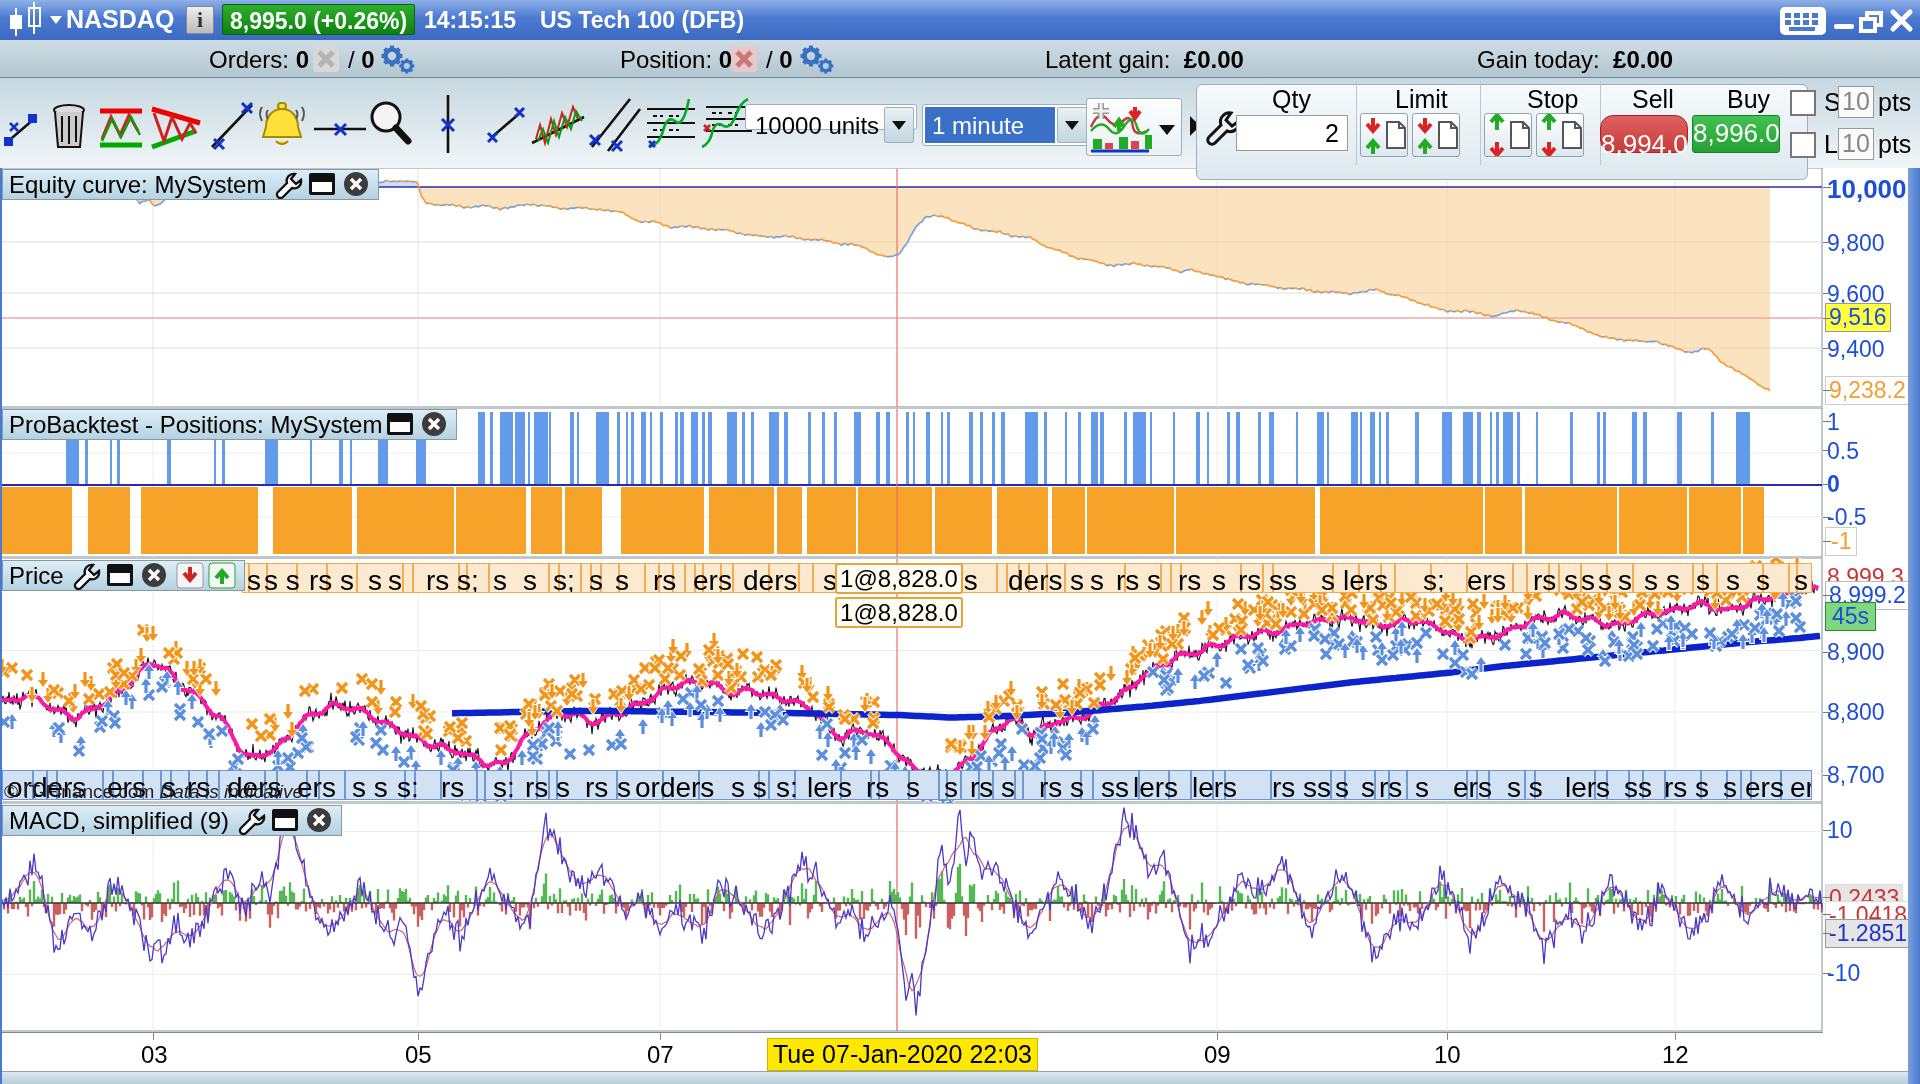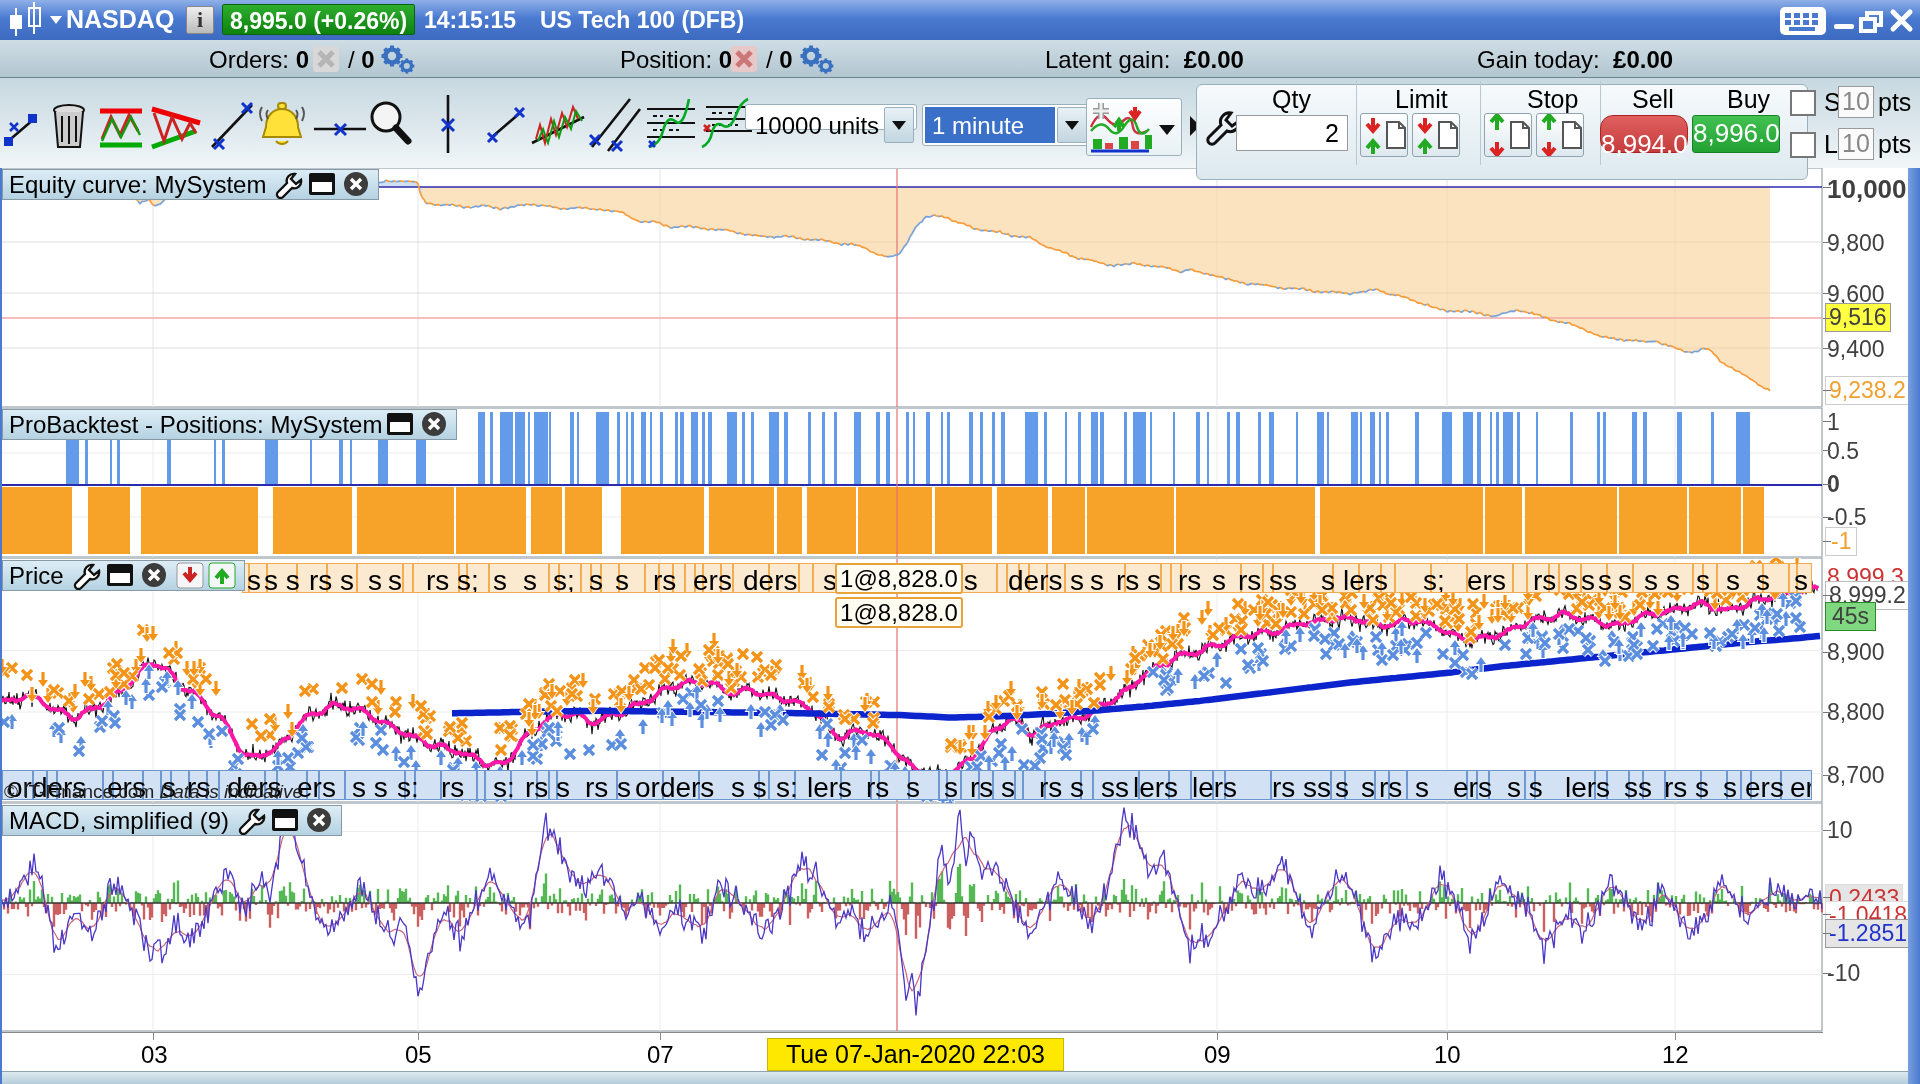--- a/index.html
+++ b/index.html
@@ -1,17 +1,17 @@
 <!DOCTYPE html>
 <html><head><meta charset="utf-8"><style>
 *{margin:0;padding:0;box-sizing:border-box}
 body{width:1920px;height:1084px;overflow:hidden;font-family:"Liberation Sans",sans-serif;background:#fff;position:relative}
 .panel{position:absolute;left:0}
 .hdr{position:absolute;left:2px;height:31px;background:linear-gradient(#ddedf6,#b5d2e2);border:1px solid #8899a6;display:flex;align-items:center;font-size:24px;color:#000;padding:0 6px;z-index:6;white-space:nowrap}
-.axlab{position:absolute;left:1827px;font-size:23px;color:#404040;z-index:4;white-space:nowrap}
+.axlab{position:absolute;left:1827px;font-size:23px;color:#1d4ed8;z-index:4;white-space:nowrap}
 .tick{position:absolute;left:1823px;width:8px;height:1px;background:#777;z-index:4}
 </style></head><body>
 <div style="position:absolute;left:0;top:0;width:1920px;height:40px;background:linear-gradient(#8fb0e8,#4a7ad0 45%,#3c6ac0);z-index:10">
     <svg width="60" height="40" style="position:absolute;left:4px;top:0">
       <g stroke="#fff" fill="none" stroke-width="2">
         <line x1="12" y1="8" x2="12" y2="36"></line>
         <rect x="7" y="16" width="10" height="12" fill="#fff"></rect>
         <line x1="30" y1="2" x2="30" y2="34"></line>
         <rect x="25" y="8" width="11" height="18"></rect>
       </g>
@@ -1761,16 +1761,16 @@
     <span style="position:absolute;left:647px;top:8px">07</span>
     <span style="position:absolute;left:1204px;top:8px">09</span>
     <span style="position:absolute;left:1434px;top:8px">10</span>
     <span style="position:absolute;left:1662px;top:8px">12</span>
     <div style="position:absolute;left:153px;top:0;width:1px;height:7px;background:#888"></div>
     <div style="position:absolute;left:418px;top:0;width:1px;height:7px;background:#888"></div>
     <div style="position:absolute;left:660px;top:0;width:1px;height:7px;background:#888"></div>
     <div style="position:absolute;left:1217px;top:0;width:1px;height:7px;background:#888"></div>
     <div style="position:absolute;left:1447px;top:0;width:1px;height:7px;background:#888"></div>
     <div style="position:absolute;left:1675px;top:0;width:1px;height:7px;background:#888"></div>
-    <span style="position:absolute;left:767px;top:5px;background:#ffe800;padding:1px 18px;border:1px solid #cbb700;font-size:25px">Tue 07-Jan-2020 22:03</span>
+    <span style="position:absolute;left:767px;top:5px;background:#ffe800;padding:1px 5px;border:1px solid #cbb700;font-size:25px">Tue 07-Jan-2020 22:03</span>
   </div>
 <div style="position:absolute;left:0;top:1071px;width:1920px;height:13px;background:linear-gradient(#dce9f0,#b6cdd9);border-top:1px solid #8fa3b0;z-index:6"></div>
 <div style="position:absolute;left:1908px;top:40px;width:12px;height:1044px;background:linear-gradient(90deg,#79a0dc,#4a7ad0);z-index:9"></div>
 <div style="position:absolute;left:0;top:40px;width:2px;height:1044px;background:#4a7ad0;z-index:9"></div>
 </body></html>

